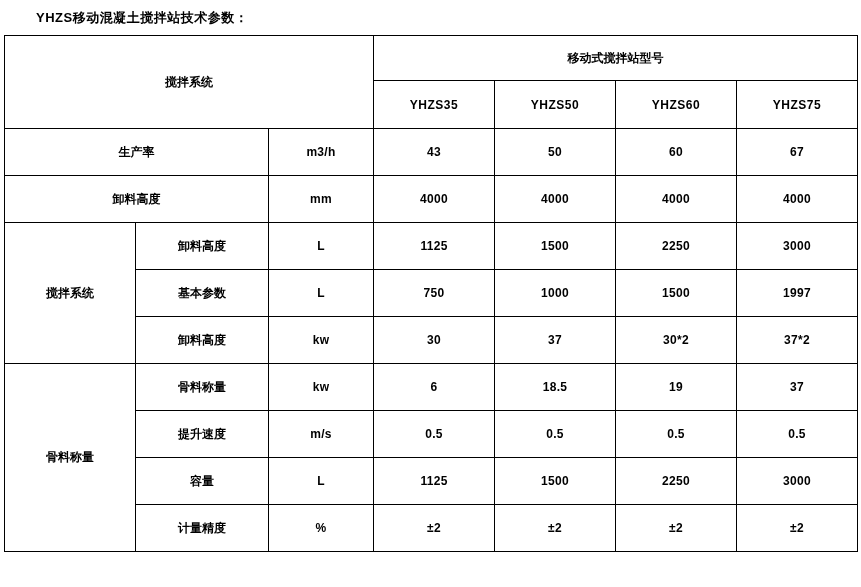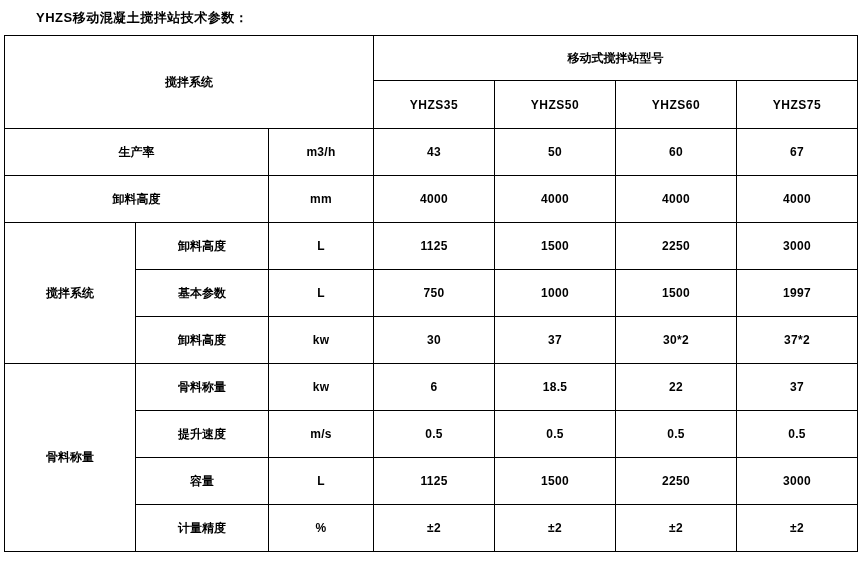--- a/index.html
+++ b/index.html
@@ -152,21 +152,21 @@
         <td class="val">30*2</td>
         <td class="val">37*2</td>
       </tr>
 
       <tr class="row-h">
         <td class="grp" rowspan="4">骨料称量</td>
         <td class="pname">骨料称量</td>
         <td class="unit">kw</td>
         <td class="val">6</td>
         <td class="val">18.5</td>
-        <td class="val">22</td>
+        <td class="val">19</td>
         <td class="val">37</td>
       </tr>
 
       <tr class="row-h">
         <td class="pname">提升速度</td>
         <td class="unit">m/s</td>
         <td class="val">0.5</td>
         <td class="val">0.5</td>
         <td class="val">0.5</td>
         <td class="val">0.5</td>

